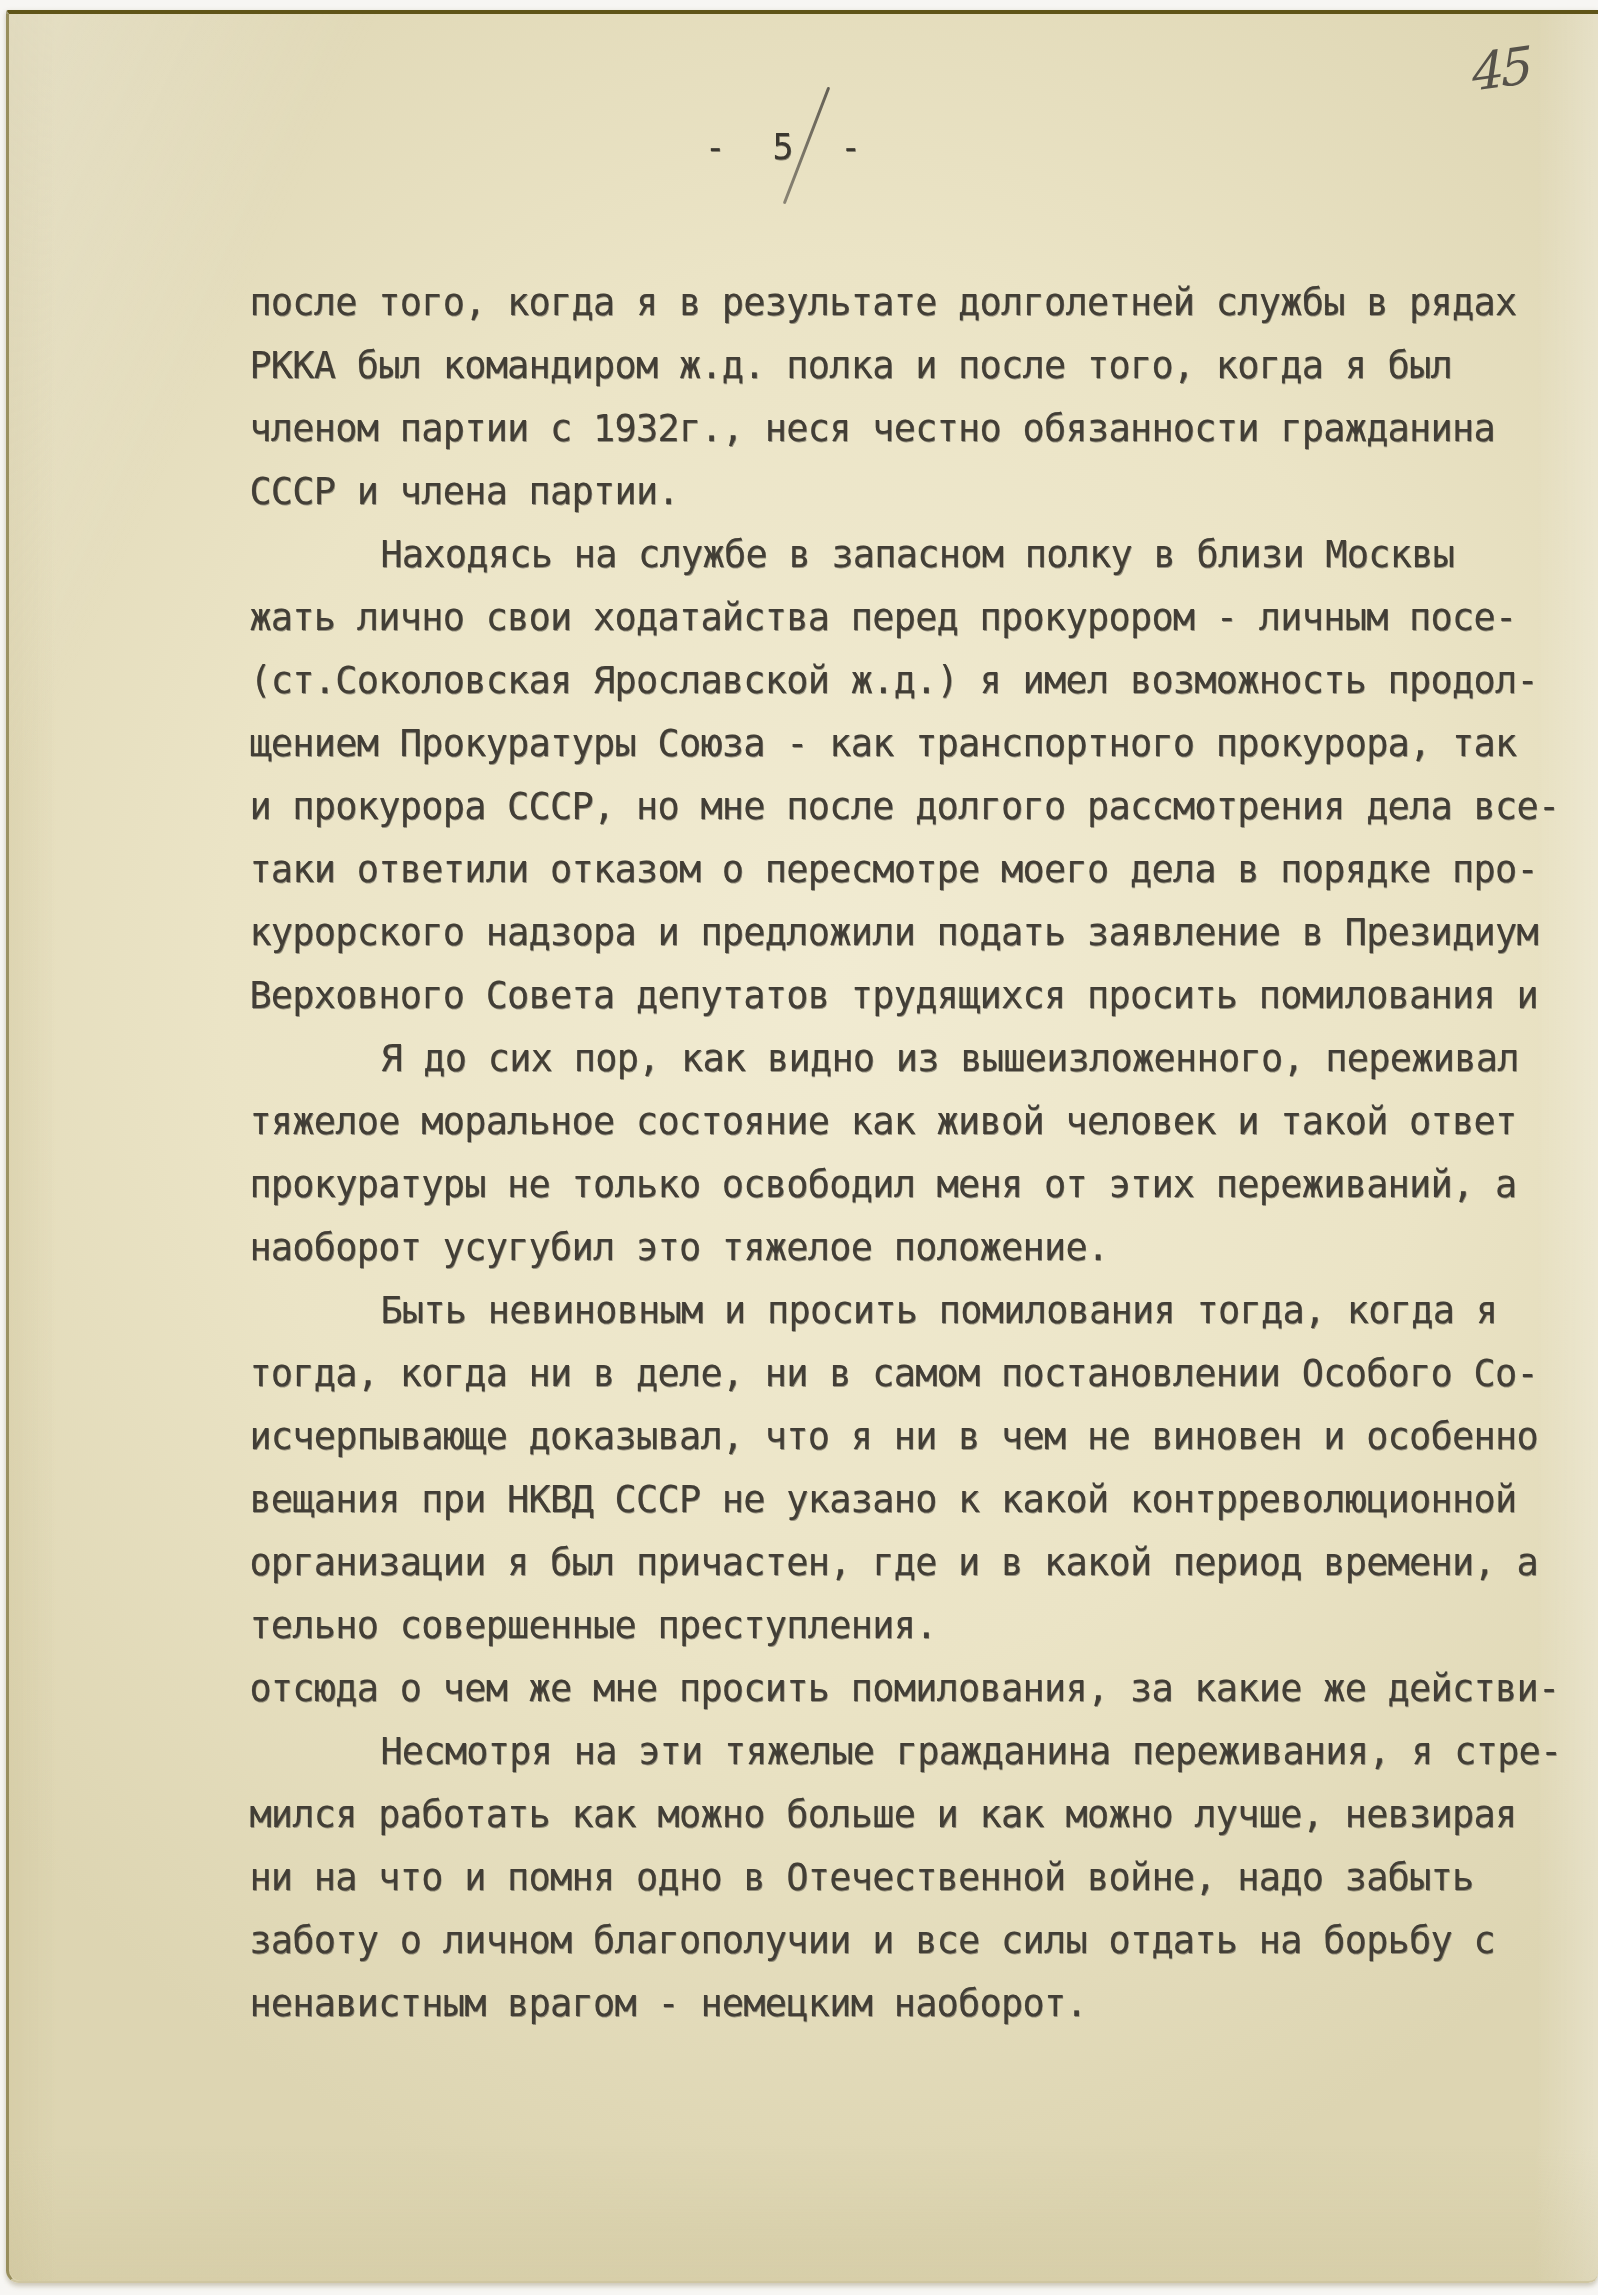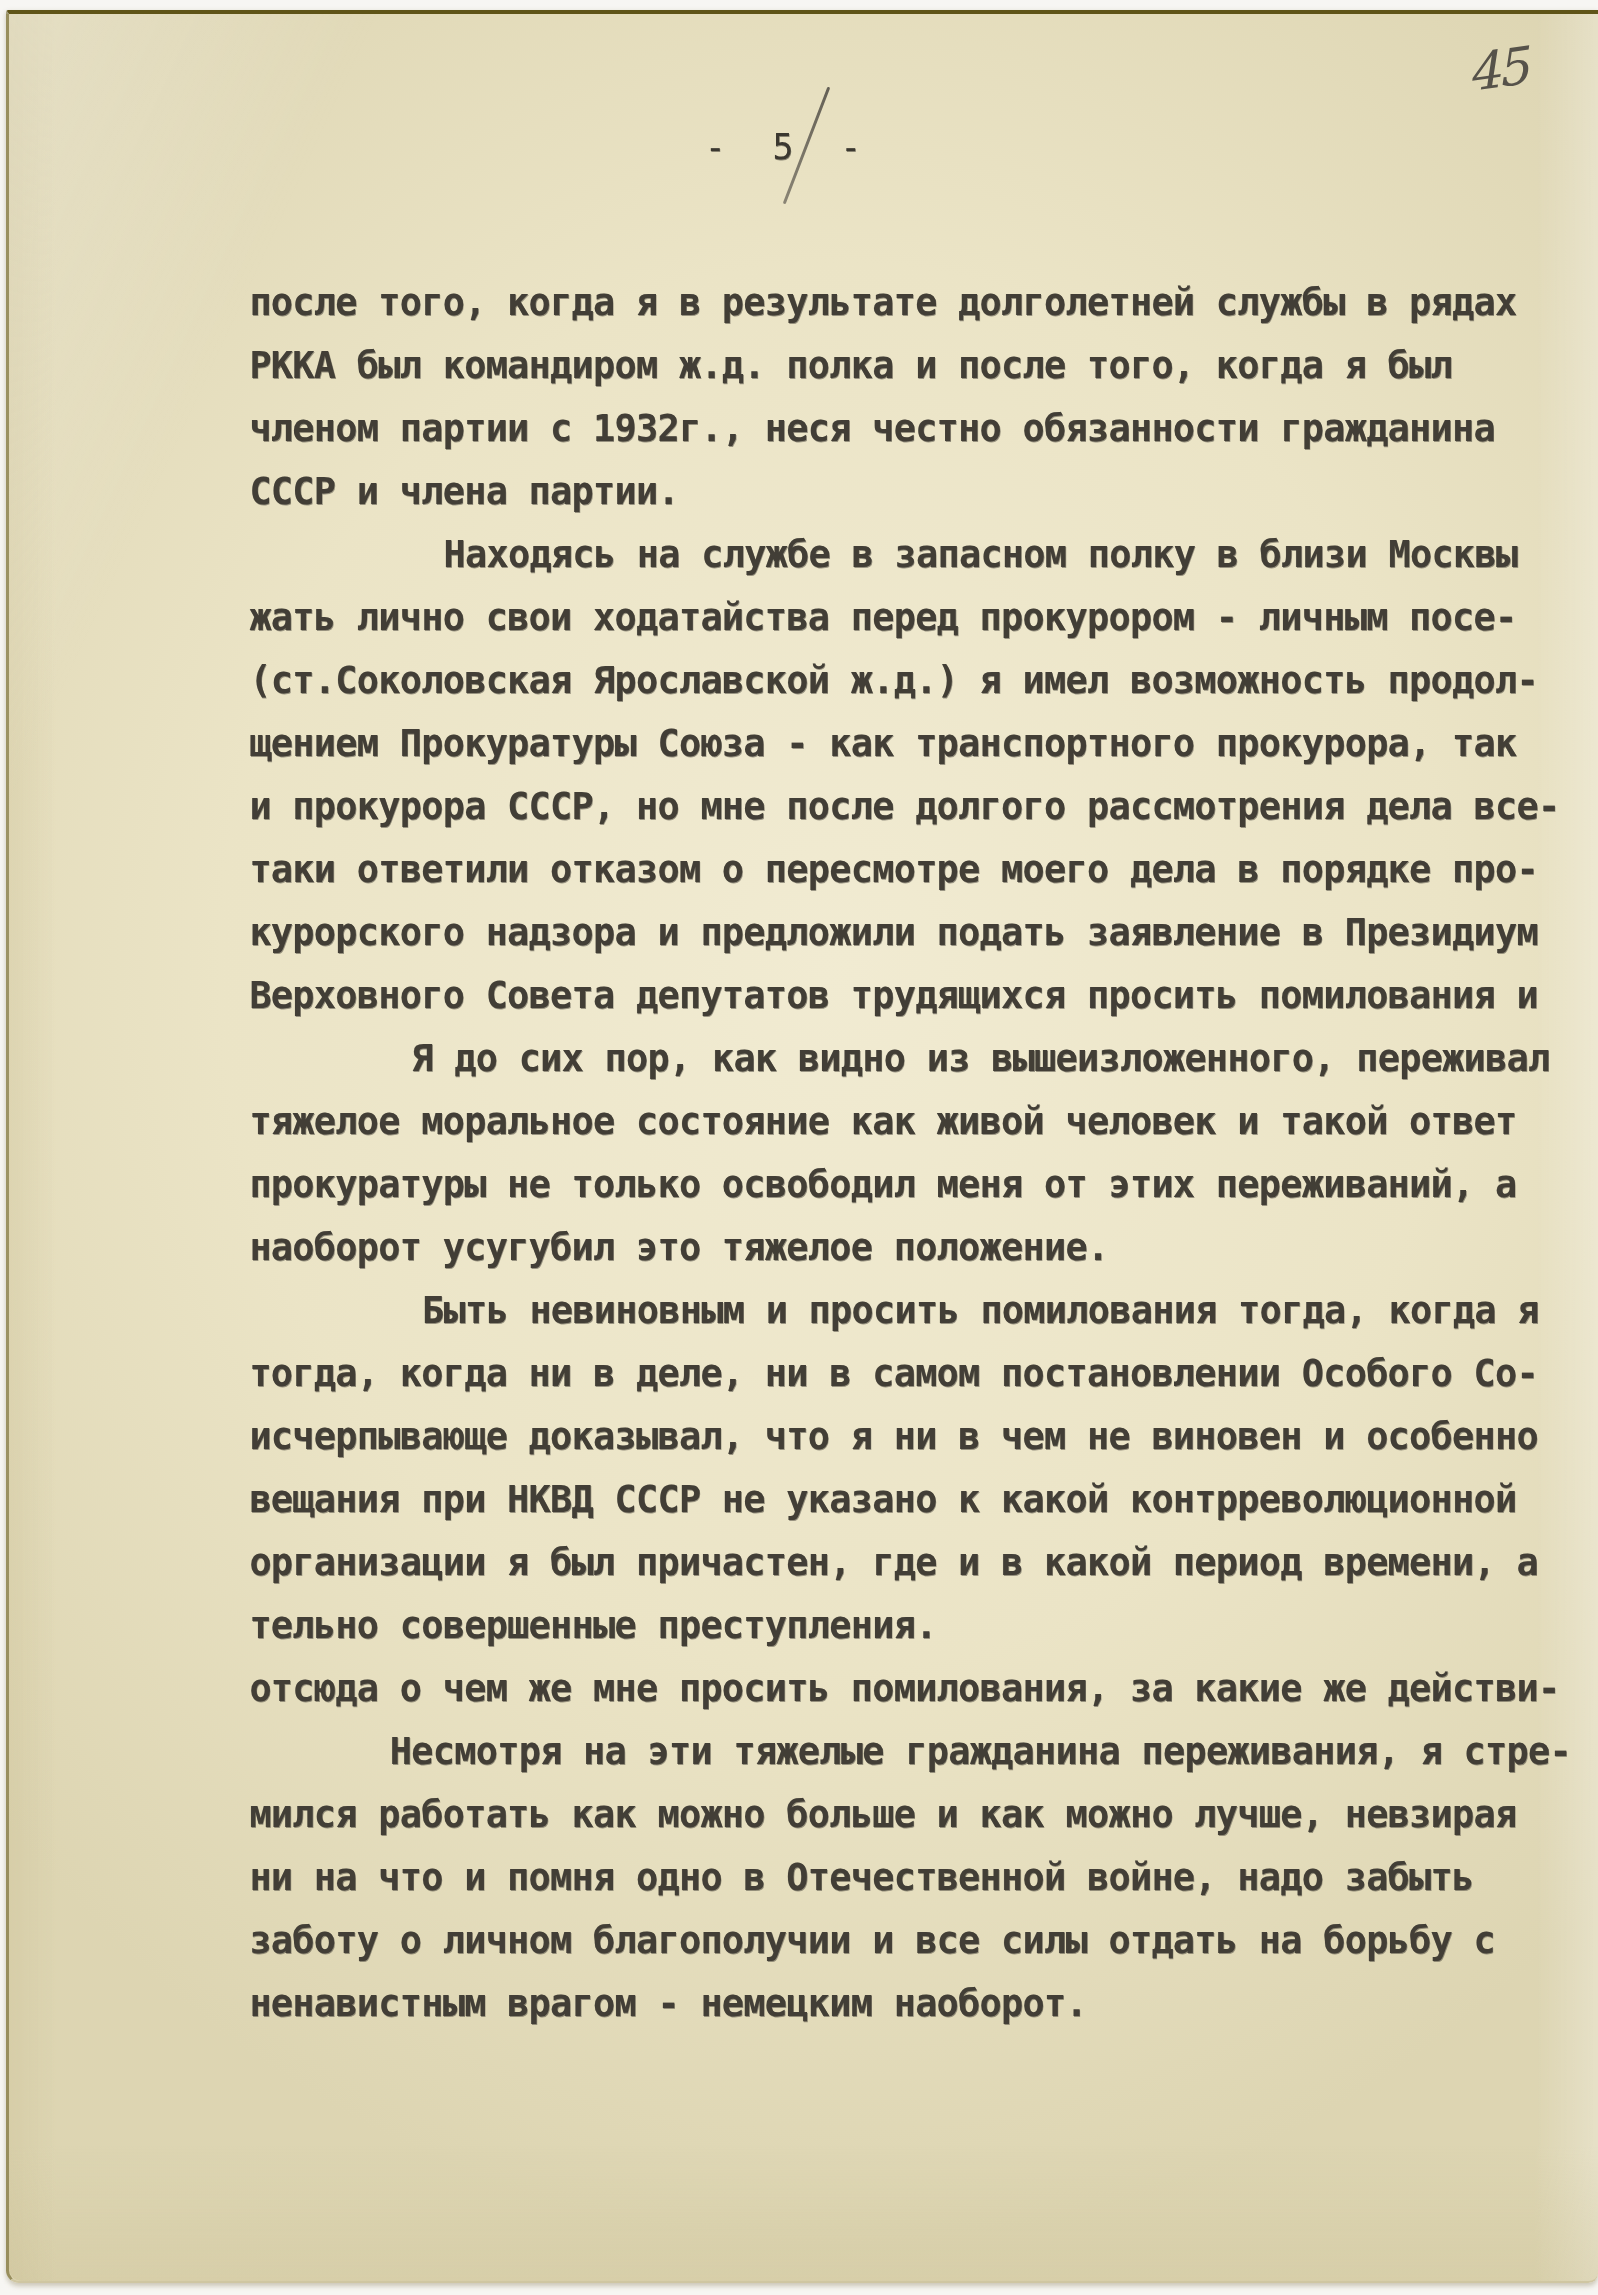--- a/index.html
+++ b/index.html
@@ -76,23 +76,22 @@
     width:1331px;
     color:var(--ink);
     font-size:37px;
     letter-spacing:-0.8px;
     white-space:nowrap;
     text-shadow:0.6px 0.6px 0.6px rgba(66,62,54,.5), -0.2px -0.2px 0.4px rgba(66,62,54,.25);
   }
   .line{
     height:63px;
     line-height:63px;
-    font-weight:bold;
   }
-  .line.indent{ padding-left:131px;text-align:center; }
+  .line.indent{ padding-left:131px; }
 </style>
 </head>
 <body>
 
 <div class="paper">
 
   <div class="handwritten-num">45</div>
 
   <div class="pagenum">
     <span>- 5 -</span>

